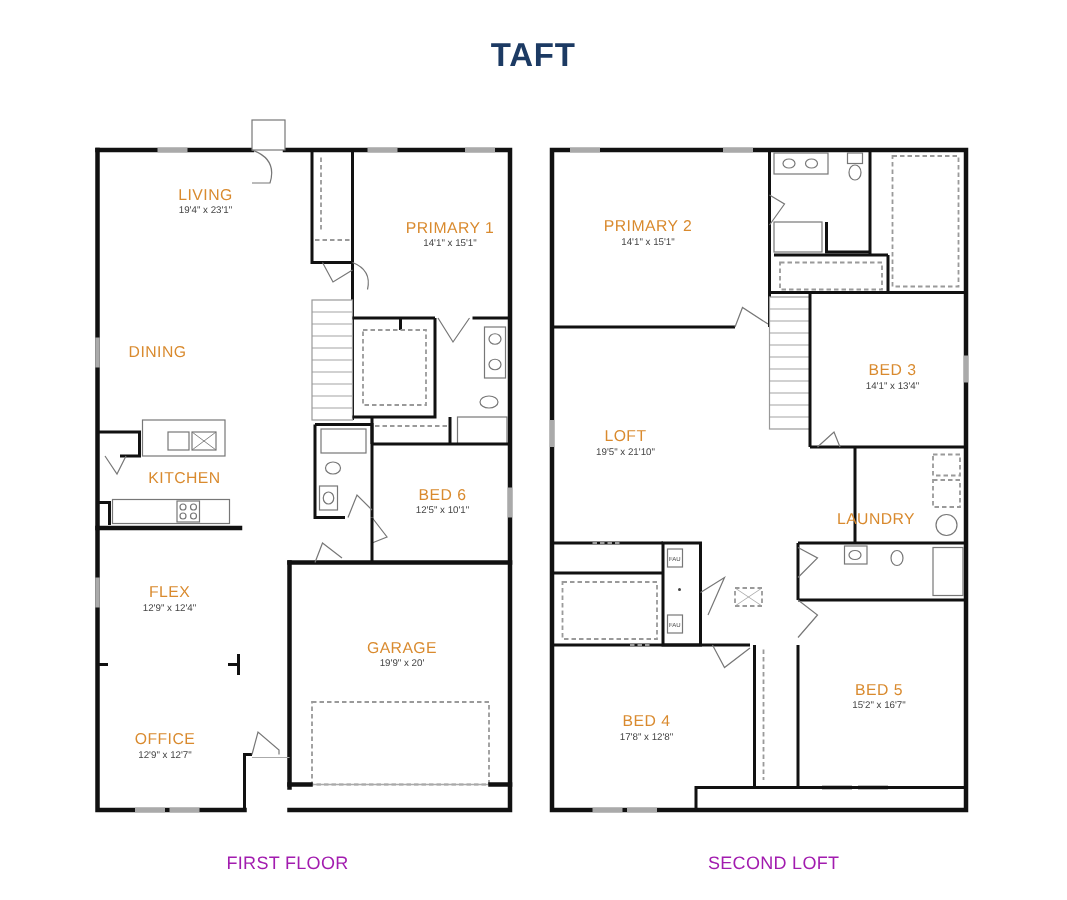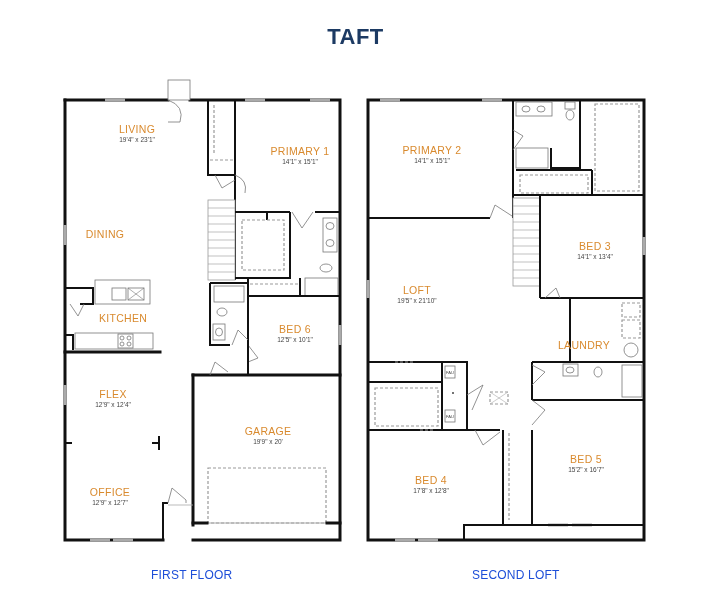--- a/index.html
+++ b/index.html
@@ -1,18 +1,18 @@
 <!DOCTYPE html>
 <html><head>
 <meta charset="utf-8">
 <style>
   html, body { margin: 0; padding: 0; background: #ffffff; }
   body { width: 711px; height: 600px; position: relative; overflow: hidden; font-family: "Liberation Sans", sans-serif; }
   .title { position: absolute; left: 0; width: 711px; top: 24px; text-align: center; font-weight: bold; font-size: 22px; color: #1c3a63; letter-spacing: 0.5px; }
-  .floor-label { position: absolute; top: 568px; font-size: 12px; color: #1d4ed8; letter-spacing: 0.2px; }
+  .floor-label { position: absolute; top: 568px; font-size: 12px; color: #a21caf; letter-spacing: 0.2px; }
   svg.plan { position: absolute; left: 0; top: 0; }
   .room-name { font-family: "Liberation Sans", sans-serif; font-size: 10.5px; fill: #d98a2e; font-weight: normal; letter-spacing: 0.3px; }
   .room-dim { font-family: "Liberation Sans", sans-serif; font-size: 6.5px; fill: #444; }
   .wall { stroke: #111; stroke-width: 3; fill: none; stroke-linecap: square; }
   .wall-thin { stroke: #111; stroke-width: 2; fill: none; }
   .fixture { stroke: #777; stroke-width: 0.8; fill: #fff; }
   .dash { stroke: #9a9a9a; stroke-width: 1.2; fill: none; stroke-dasharray: 3 2; }
   .window { stroke: #aaa; stroke-width: 3; fill: none; }
   .door { stroke: #777; stroke-width: 0.8; fill: none; }
   .tiny { font-family: "Liberation Sans", sans-serif; font-size: 4px; fill: #444; }

